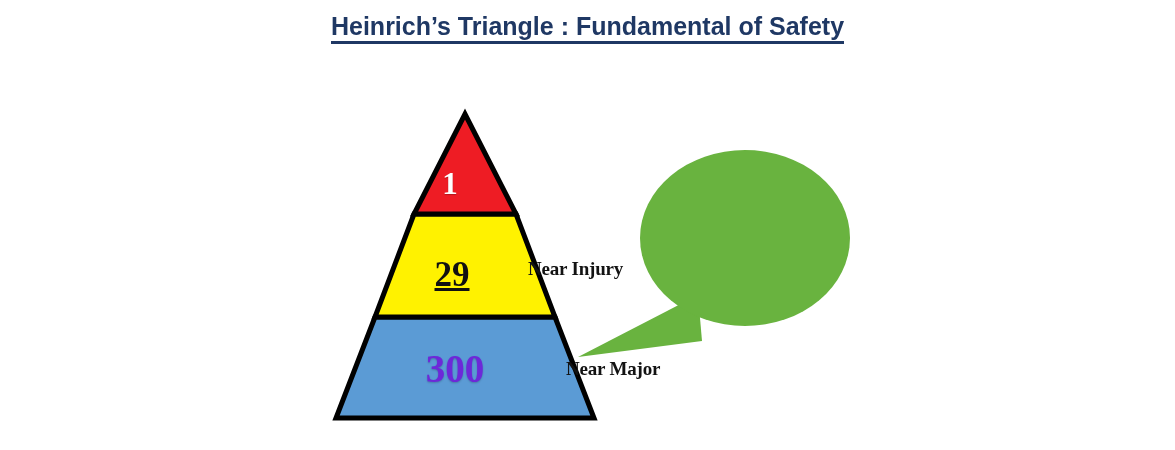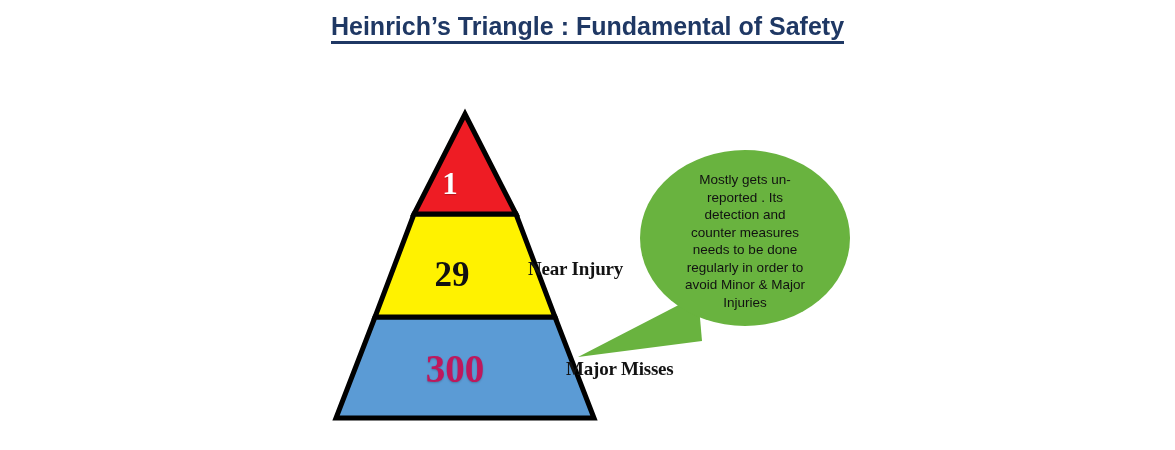--- a/index.html
+++ b/index.html
@@ -68,27 +68,28 @@
     font-size: 31px;
     color: #ffffff;
     text-shadow: 0 1px 1px rgba(0,0,0,0.25);
   }
   #tier-value-minor {
     left: 104px;
     top: 155px;
     width: 56px;
     font-size: 35px;
     color: #111111;
+    text-decoration: underline;
   }
   #tier-value-near {
     left: 90px;
     top: 246px;
     width: 90px;
     font-size: 39px;
-    color: #be185d;
+    color: #6d28d9;
     text-shadow: 0 1px 2px rgba(0,0,0,0.22);
     text-align: center;
   }
 
   
   .tier-label {
     position: absolute;
     font-family: "Liberation Serif", serif;
     font-weight: bold;
     color: #131313;
@@ -155,25 +156,24 @@
 
       <polygon points="94,114 196,114 145,14" fill="#ee1c24" stroke="#000000" stroke-width="5" stroke-linejoin="miter"></polygon>
     </svg>
 
     <div class="tier-value" id="tier-value-major">1</div>
     <div class="tier-value" id="tier-value-minor">29</div>
     <div class="tier-value" id="tier-value-near">300</div>
   </div>
 
   <div class="tier-label" id="tier-label-minor">Near Injury</div>
-  <div class="tier-label" id="tier-label-near">Major Misses</div>
+  <div class="tier-label" id="tier-label-near">Near Major</div>
 
   <div id="callout">
     <svg id="callout-svg" width="300" height="225" viewBox="0 0 300 225">
 
       <polygon points="8,212 128,150 132,196" fill="#69b33f"></polygon>
 
       <ellipse cx="175" cy="93" rx="105" ry="88" fill="#69b33f"></ellipse>
     </svg>
-    <div id="callout-text">Mostly gets un-<br>reported . Its<br>detection and<br>counter measures<br>needs to be done<br>regularly in order to<br>avoid Minor &amp; Major<br>Injuries</div>
   </div>
 
 </div>
 
 </body></html>

